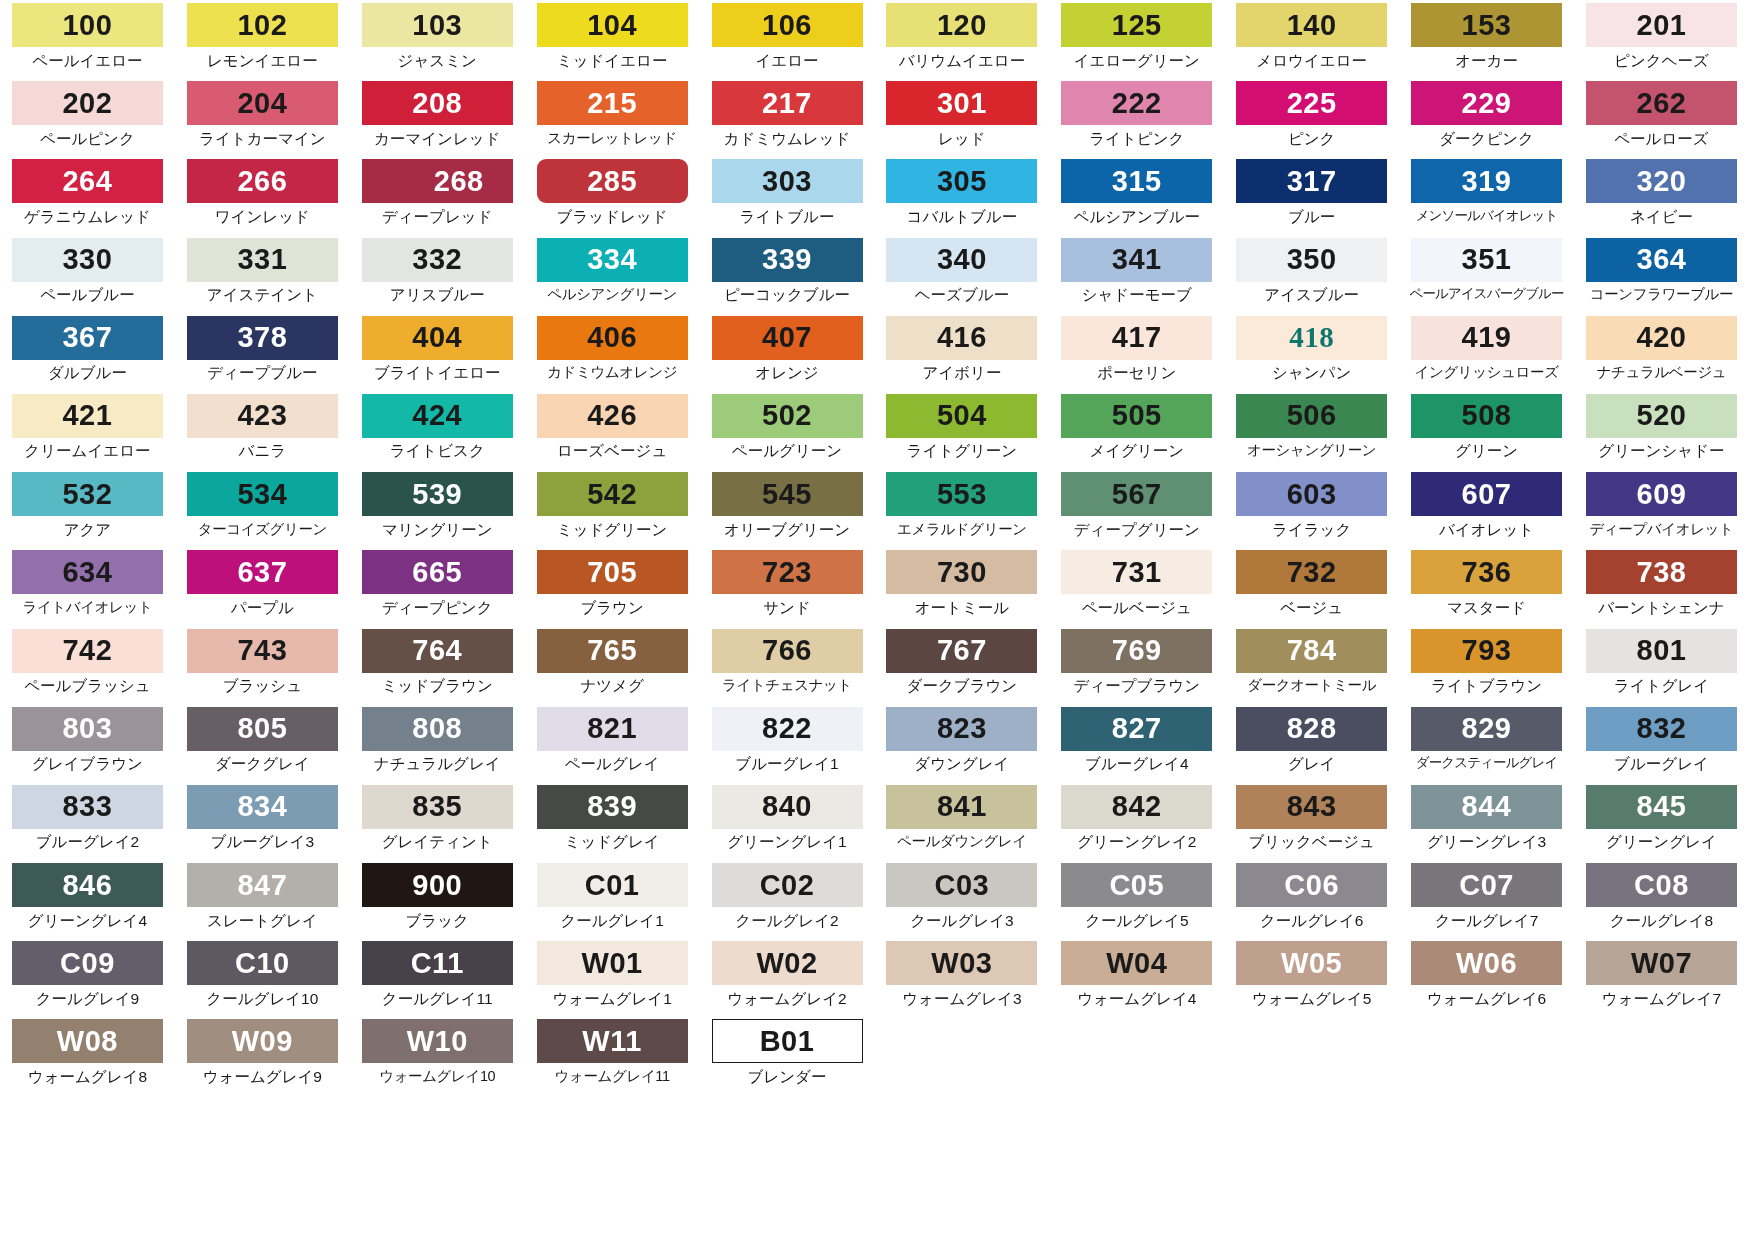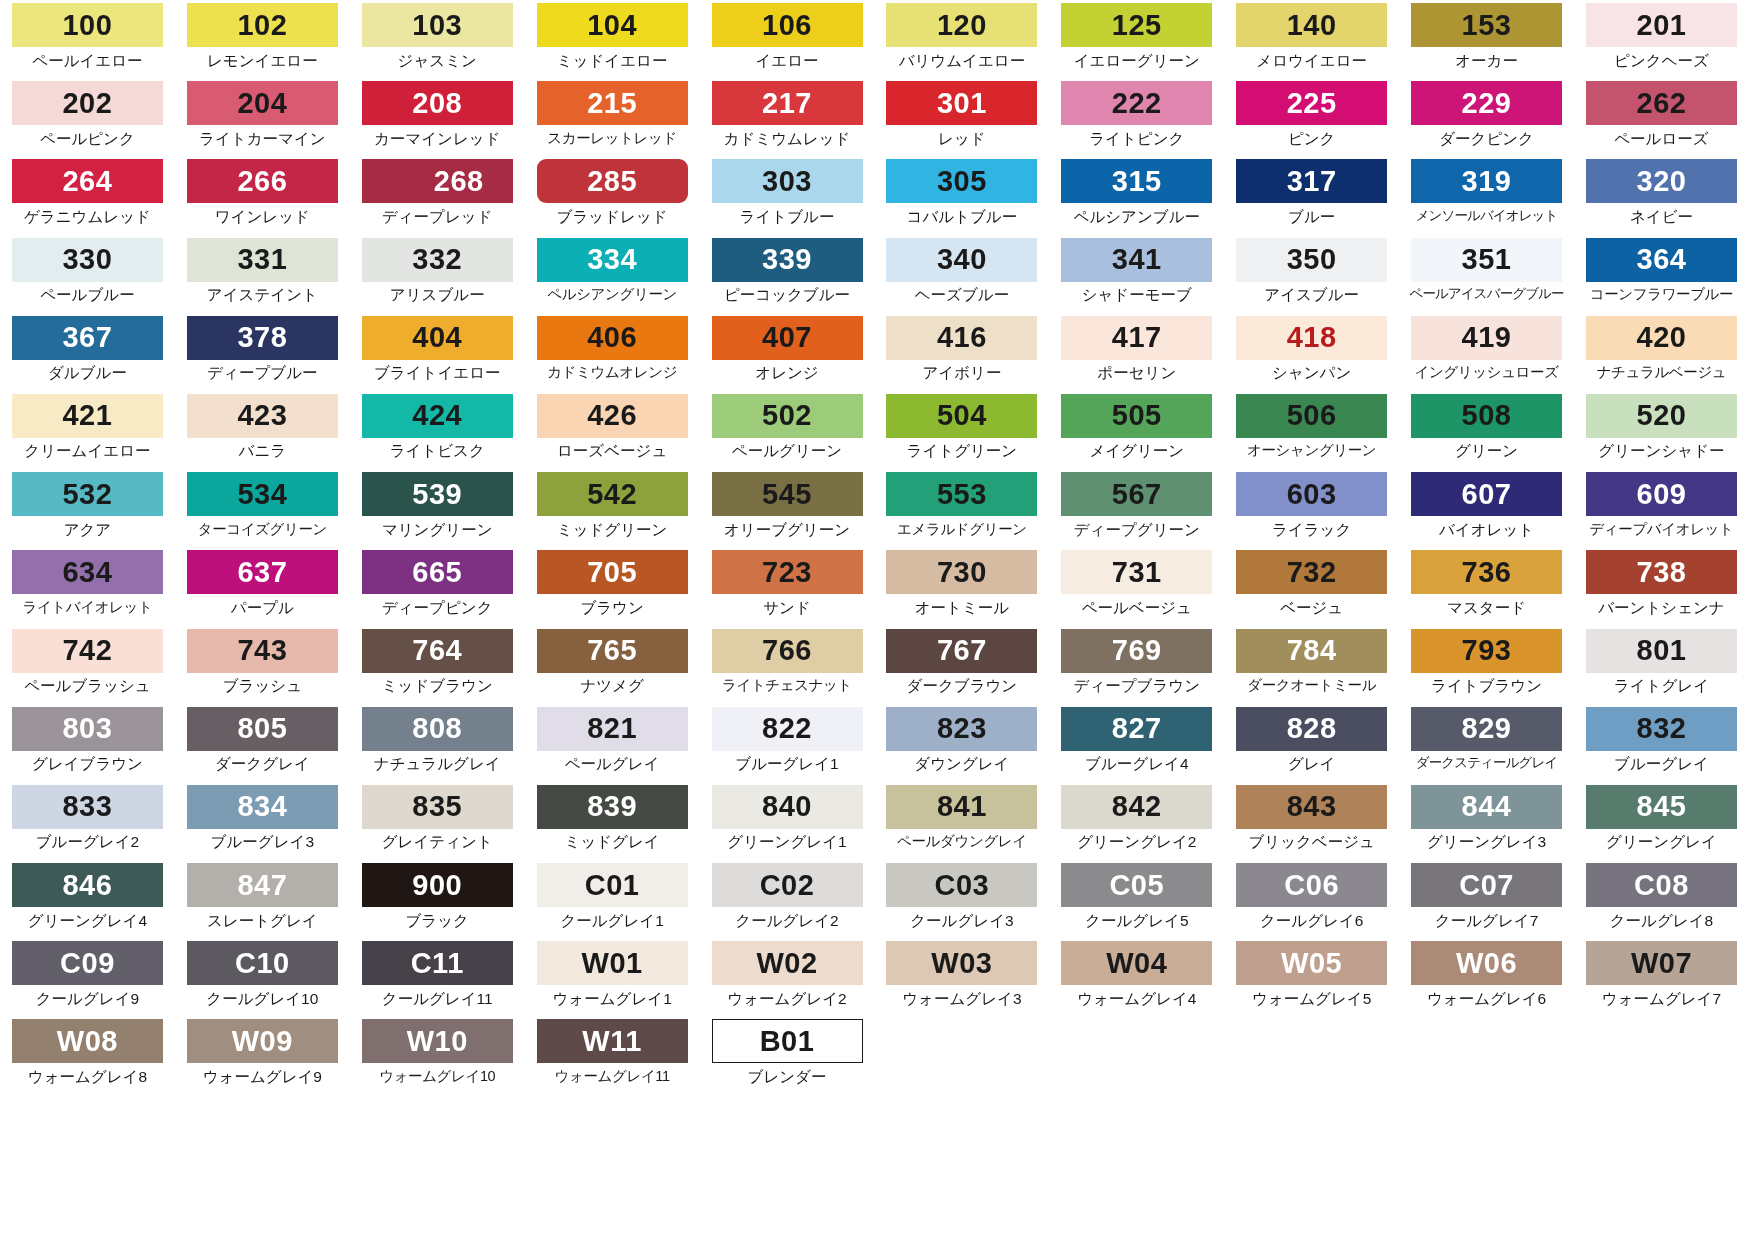--- a/index.html
+++ b/index.html
@@ -347,21 +347,21 @@
       <div class="name">アイボリー</div>
     </div>
     <div class="cell">
       <div class="swatch" style="background: rgb(251, 230, 220);">
         <span class="code" style="color: rgb(26, 26, 26);">417</span>
       </div>
       <div class="name">ポーセリン</div>
     </div>
     <div class="cell">
       <div class="swatch" style="background: rgb(251, 234, 218);">
-        <span class="code" style="color: #b91c1c;">418</span>
+        <span class="code" style="color: #0f766e; font-family: Liberation Serif, serif;">418</span>
       </div>
       <div class="name">シャンパン</div>
     </div>
     <div class="cell">
       <div class="swatch" style="background: rgb(248, 227, 220);">
         <span class="code" style="color: rgb(26, 26, 26);">419</span>
       </div>
       <div class="name sq">イングリッシュローズ</div>
     </div>
     <div class="cell">

